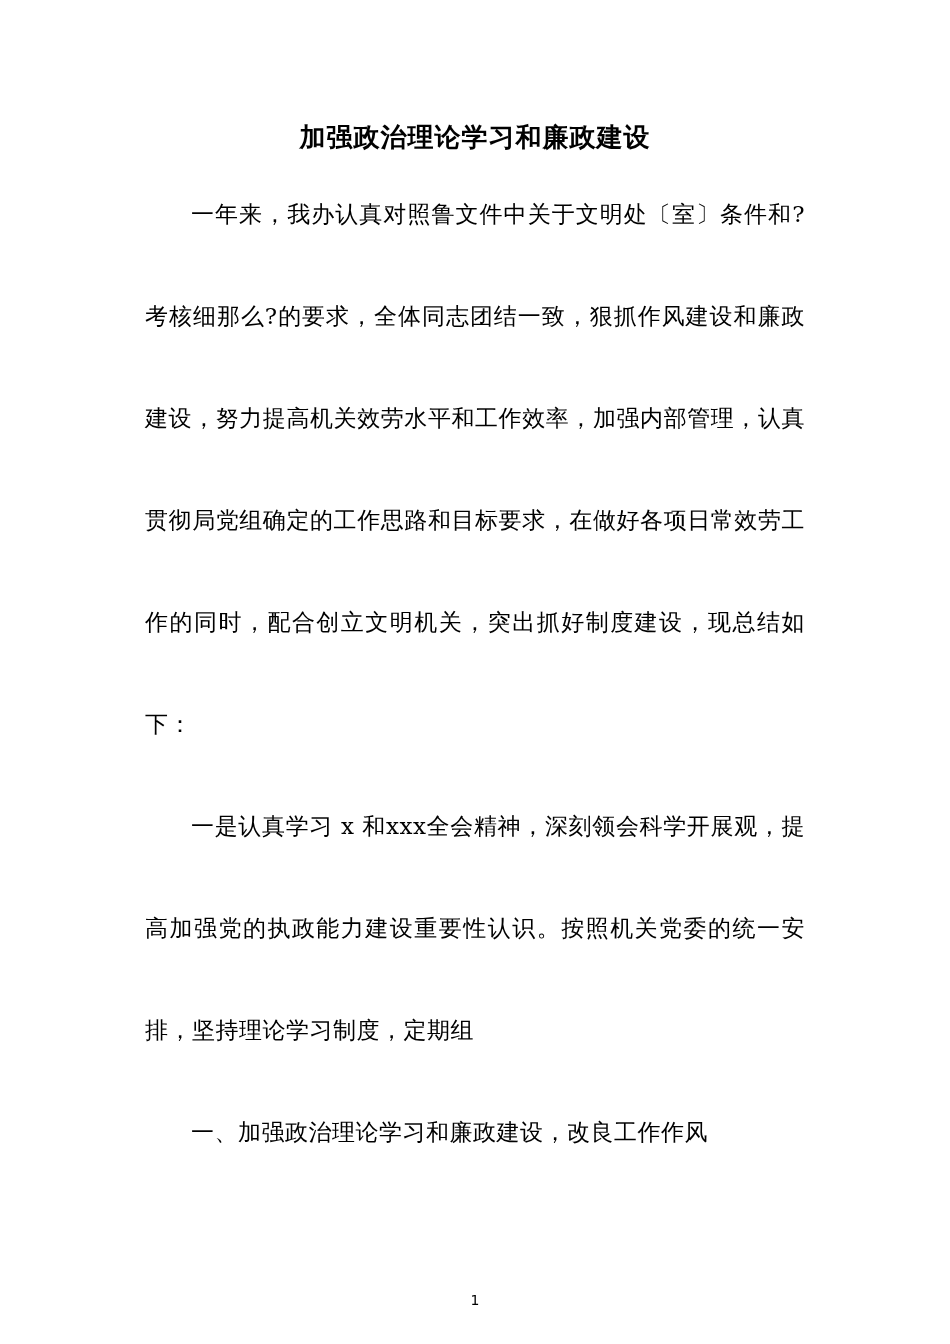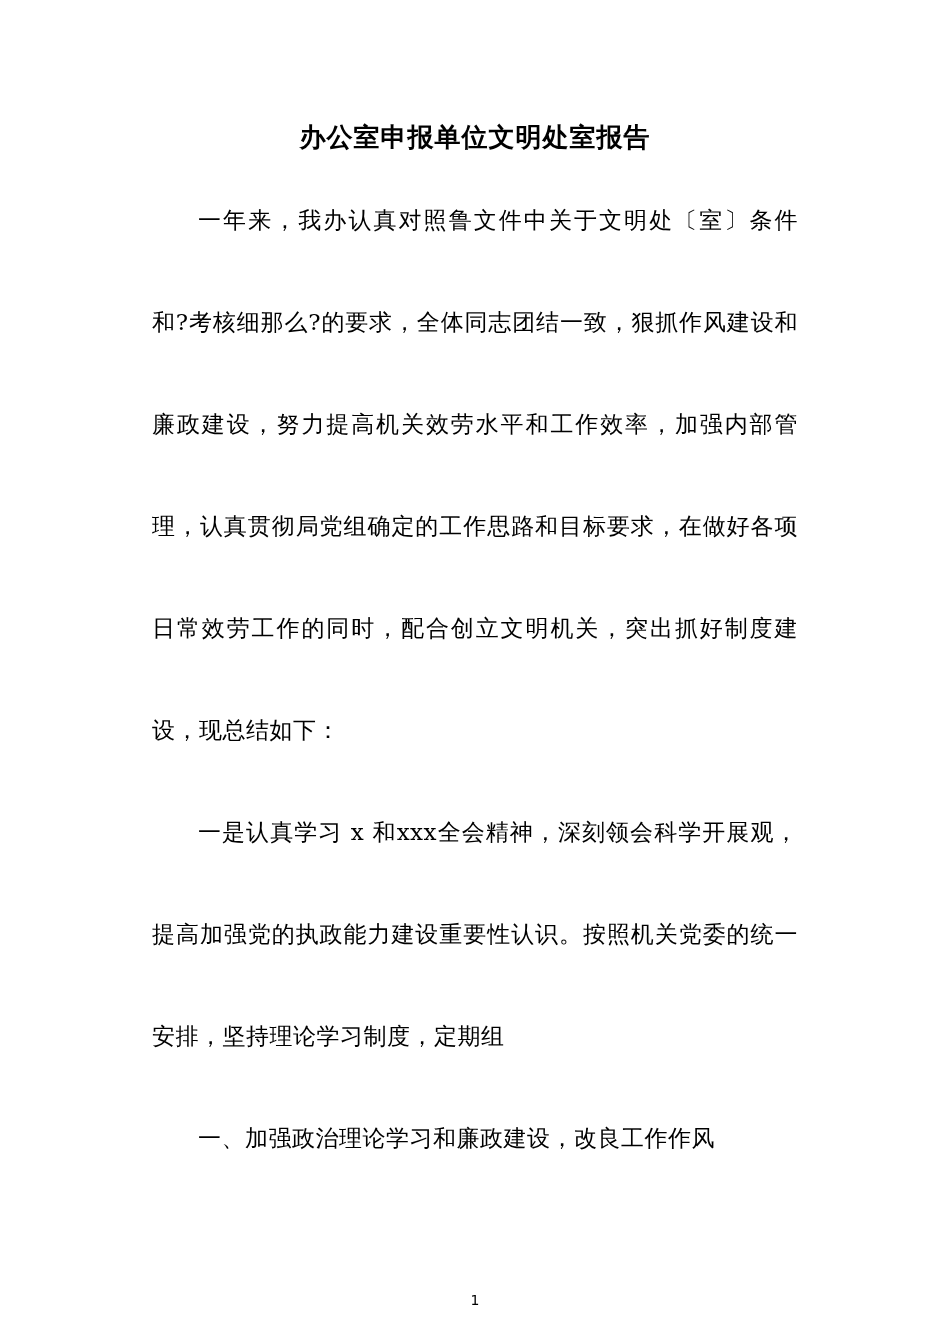--- a/index.html
+++ b/index.html
@@ -30,21 +30,21 @@
     letter-spacing: 1px;
     margin: 0 0 6px 0;
     line-height: 1.5;
   }
   .body-text {
     font-size: 23px;
     line-height: 102px;
     text-align: justify;
     text-justify: inter-ideograph;
     letter-spacing: 0.5px;
-    margin: 12px;
+    margin: 5px;
   }
   .body-text p {
     margin: 0;
     text-indent: 2em;
     white-space: normal;
   }
   .page-number {
     position: absolute;
     left: 0;
     right: 0;
@@ -53,21 +53,21 @@
     font-size: 14px;
     font-family: "DejaVu Sans", "Liberation Sans", sans-serif;
     color: #000;
   }
 </style>
 </head>
 <body>
 
 <div class="page">
 
-  <h1 class="doc-title">办公室申报单位文明处室报告</h1>
+  <h1 class="doc-title">加强政治理论学习和廉政建设</h1>
 
   <div class="body-text">
     <p>一年来，我办认真对照鲁文件中关于文明处〔室〕条件和?考核细那么?的要求，全体同志团结一致，狠抓作风建设和廉政建设，努力提高机关效劳水平和工作效率，加强内部管理，认真贯彻局党组确定的工作思路和目标要求，在做好各项日常效劳工作的同时，配合创立文明机关，突出抓好制度建设，现总结如下：</p>
     <p>一是认真学习 x 和xxx全会精神，深刻领会科学开展观，提高加强党的执政能力建设重要性认识。按照机关党委的统一安排，坚持理论学习制度，定期组</p>
     <p>一、加强政治理论学习和廉政建设，改良工作作风</p>
   </div>
 
   <div class="page-number">1</div>
 
 </div>

